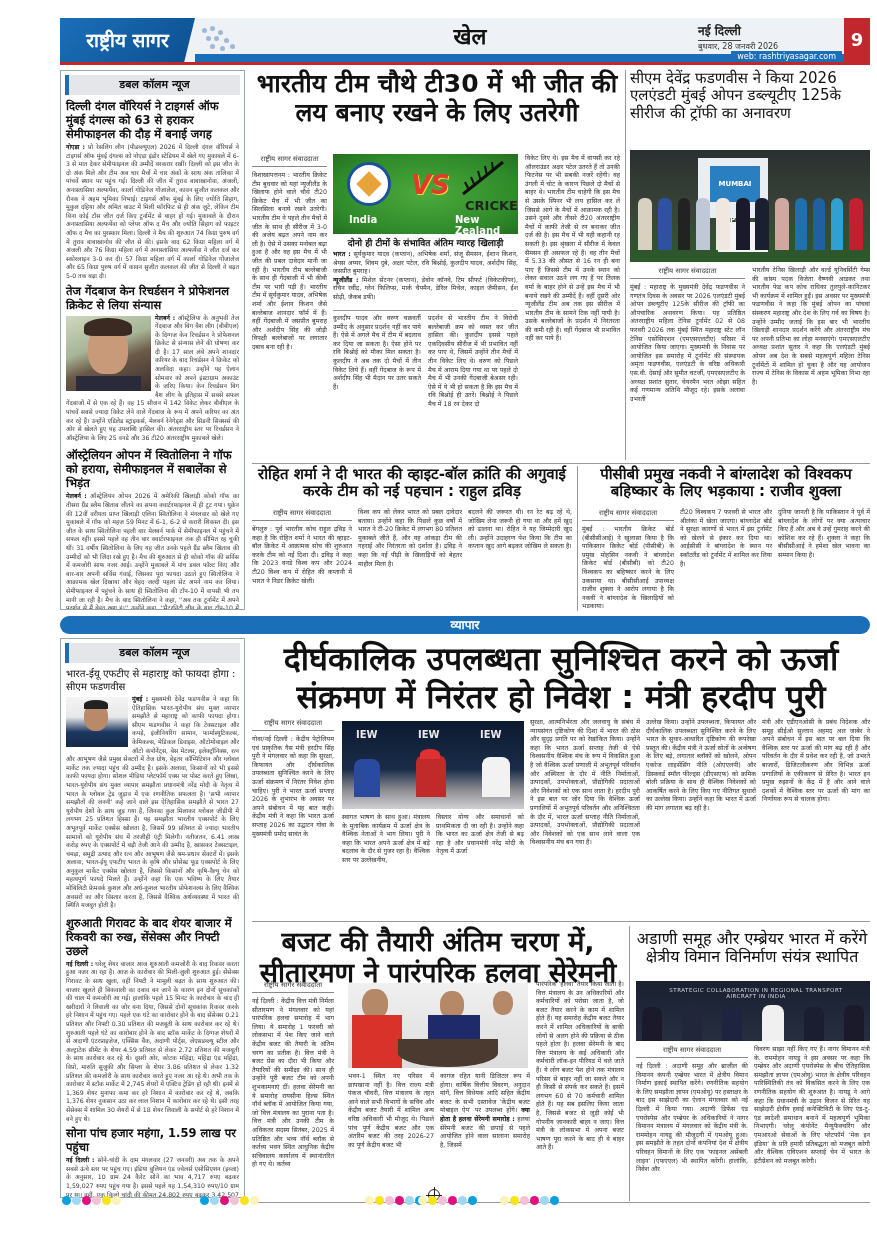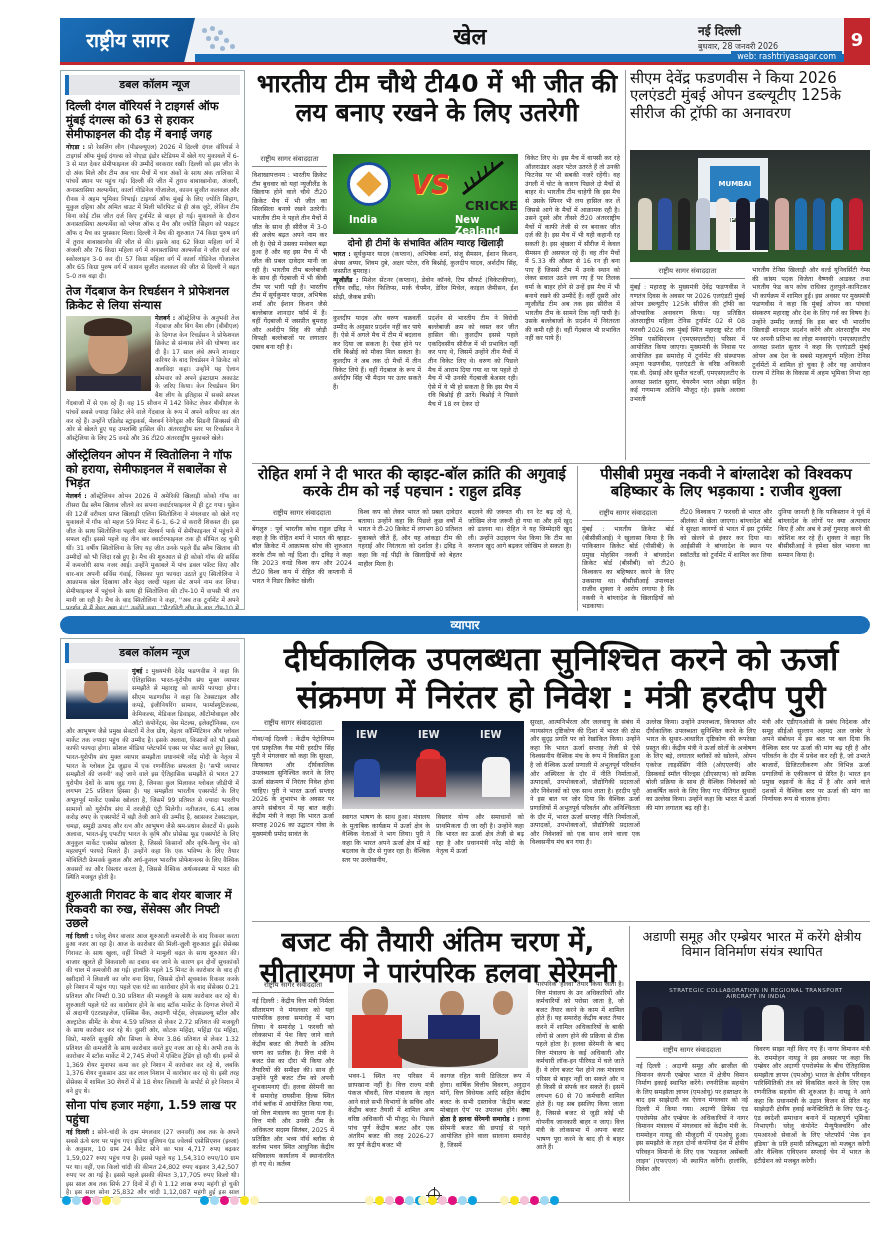--- a/index.html
+++ b/index.html
@@ -87,21 +87,21 @@
       <div style="position:absolute;left:18px;top:2px;width:48px;height:18px;border-radius:50% 50% 20% 20%;background:#3a2a22;"></div>
       <div style="position:absolute;left:10px;top:60px;width:65px;height:15px;background:#2a2a3a;"></div>
     </div>
     <div class="lbody"><b>मेलबर्न :</b> <span>ऑस्ट्रेलिया के अनुभवी तेज गेंदबाज और बिग बैश लीग (बीबीएल) के दिग्गज केन रिचर्डसन ने प्रोफेशनल क्रिकेट से संन्यास लेने की घोषणा कर दी है। 17 साल लंबे अपने शानदार करियर के बाद रिचर्डसन ने क्रिकेट को अलविदा कहा। उन्होंने यह ऐलान सोमवार को अपने इंस्टाग्राम अकाउंट के जरिए किया। केन रिचर्डसन बिग बैश लीग के इतिहास में सबसे सफल गेंदबाजों में से एक रहे हैं। वह 15 सीजन में 142 विकेट लेकर बीबीएल के पांचवें सबसे ज्यादा विकेट लेने वाले गेंदबाज के रूप में अपने करियर का अंत कर रहे हैं। उन्होंने एडिलेड स्ट्राइकर्स, मेलबर्न रेनेगेड्स और सिडनी सिक्सर्स की ओर से खेलते हुए यह उपलब्धि हासिल की। अंतरराष्ट्रीय स्तर पर रिचर्डसन ने ऑस्ट्रेलिया के लिए 25 वनडे और 36 टी20 अंतरराष्ट्रीय मुकाबले खेले।</span></div>
     <div style="clear:both"></div>
 
     <div class="lhead">ऑस्ट्रेलियन ओपन में स्वितोलिना ने गॉफ को हराया, सेमीफाइनल में सबालेंका से भिड़ंत</div>
     <div class="lbody"><b>मेलबर्न :</b> <span>ऑस्ट्रेलियन ओपन 2026 में अमेरिकी खिलाड़ी कोको गॉफ का तीसरा ग्रैंड स्लैम खिताब जीतने का सपना क्वार्टरफाइनल में ही टूट गया। यूक्रेन की 12वीं वरीयता प्राप्त खिलाड़ी एलिना स्वितोलिना ने मंगलवार को खेले गए मुकाबले में गॉफ को महज 59 मिनट में 6-1, 6-2 से करारी शिकस्त दी। इस जीत के साथ स्वितोलिना पहली बार मेलबर्न पार्क में सेमीफाइनल में पहुंचने में सफल रहीं। इससे पहले वह तीन बार क्वार्टरफाइनल तक ही सीमित रह चुकी थीं। 31 वर्षीय स्वितोलिना के लिए यह जीत उनके पहले ग्रैंड स्लैम खिताब की उम्मीदों को भी जिंदा रखे हुए है। मैच की शुरुआत से ही कोको गॉफ की सर्विस में कमजोरी साफ नजर आई। उन्होंने मुकाबले में पांच डबल फॉल्ट किए और बार-बार अपनी सर्विस गंवाई, जिसका पूरा फायदा उठाते हुए स्वितोलिना ने आक्रामक खेल दिखाया और बेहद जल्दी पहला सेट अपने नाम कर लिया। सेमीफाइनल में पहुंचने के साथ ही स्वितोलिना की टॉप-10 में वापसी भी तय मानी जा रही है। मैच के बाद स्वितोलिना ने कहा, ''अब तक टूर्नामेंट में अपने प्रदर्शन से मैं बेहद खुश हूं।'' उन्होंने कहा, ''मैटरनिटी लीव के बाद टॉप-10 में लौटना हमेशा मेरा सपना रहा है। यह मेरे लिए बहुत मायने रखता है और यही मुझे आगे बढ़ते रहने की प्रेरणा देता है। ऑस्ट्रेलिया में इस टूर्नामेंट में प्रदर्शन से मैं बेहद संतुष्ट हूं।</span></div>
   </div>
 
-  <div class="headline" style="left:192px;top:52px;width:370px;font-size:25px;text-align:center;">भारतीय टीम चौथे टी40 में भी जीत की लय बनाए रखने के लिए उतरेगी</div>
+  <div class="headline" style="left:192px;top:52px;width:370px;font-size:25px;text-align:center;">भारतीय टीम चौथे टी30 में भी जीत की लय बनाए रखने के लिए उतरेगी</div>
 
   <div class="col" style="left:192px;top:136px;width:75px;height:310px;">
     <div class="byline">राष्ट्रीय सागर संवाददाता</div>
     <div class="txt">विशाखापत्तनम : भारतीय क्रिकेट टीम बुधवार को यहां न्यूजीलैंड के खिलाफ होने वाले चौथे टी20 क्रिकेट मैच में भी जीत का सिलसिला बनाये रखने उतरेगी। भारतीय टीम ने पहले तीन मैचों में जीत के साथ ही सीरीज में 3-0 की अजेय बढ़त अपने नाम कर ली है। ऐसे में उसका मनोबल बढ़ा हुआ है और वह इस मैच में भी जीत की प्रबल दावेदार मानी जा रही है। भारतीय टीम बल्लेबाजी के साथ ही गेंदबाजी में भी कीवी टीम पर भारी पड़ी है। भारतीय टीम में सूर्यकुमार यादव, अभिषेक शर्मा और ईशान किशन जैसे बल्लेबाज शानदार फॉर्म में हैं। वहीं गेंदबाजी में जसप्रीत बुमराह और अर्शदीप सिंह की जोड़ी विपक्षी बल्लेबाजों पर लगातार दबाव बना रही है।</div>
   </div>
 
   <div class="photo" style="left:273px;top:136px;width:185px;height:80px;background:radial-gradient(ellipse at center,#4caa3c 0%,#2f8a2a 70%,#256e22 100%);">
     <div style="position:absolute;left:14px;top:8px;width:44px;height:44px;border-radius:50%;background:#fff;border:3px solid #1b4fa0;">
       <div style="position:absolute;left:10px;top:10px;width:18px;height:18px;background:#e8a33a;transform:rotate(45deg);"></div>
     </div>
@@ -170,20 +170,21 @@
     <div class="txt">मुंबई : भारतीय क्रिकेट बोर्ड (बीसीसीआई) ने खुलासा किया है कि पाकिस्तान क्रिकेट बोर्ड (पीसीबी) के प्रमुख मोहसिन नकवी ने बांग्लादेश क्रिकेट बोर्ड (बीसीबी) को टी20 विश्वकप का बहिष्कार करने के लिए उकसाया था। बीसीसीआई उपाध्यक्ष राजीव शुक्ला ने आरोप लगाया है कि नकवी ने बांग्लादेश के खिलाड़ियों को भड़काया।</div>
   </div>
   <div class="col txt" style="left:620px;top:490px;width:92px;height:100px;">टी20 विश्वकप 7 फरवरी से भारत और श्रीलंका में खेला जाएगा। बांग्लादेश बोर्ड ने सुरक्षा कारणों से भारत में इस टूर्नामेंट को खेलने से इंकार कर दिया था। आईसीसी ने बांग्लादेश के स्थान पर स्कॉटलैंड को टूर्नामेंट में शामिल कर लिया है।</div>
   <div class="col txt" style="left:718px;top:490px;width:92px;height:100px;">दुनिया जानती है कि पाकिस्तान ने पूर्व में बांग्लादेश के लोगों पर क्या अत्याचार किए हैं और अब वे उन्हें गुमराह करने की कोशिश कर रहे हैं। शुक्ला ने कहा कि बीसीसीआई ने हमेशा खेल भावना का सम्मान किया है।</div>
 
   <div class="section-bar" style="top:598px;border-radius:9px;">व्यापार</div>
 
   <div class="leftcol" style="top:620px;height:560px;overflow:hidden;">
     <div class="dc-header">डबल कॉलम न्यूज</div>
 
+    <div class="lhead" style="font-weight:normal;font-size:10px;line-height:13px;">भारत-ईयू एफटीए से महाराष्ट्र को फायदा होगा : सीएम फडणवीस</div>
     <div style="float:left;width:62px;height:50px;margin:2px 4px 2px 5px;background:linear-gradient(180deg,#f4f4f4 0%,#e8e8e8 40%,#1c3860 70%,#142a4a 100%);position:relative;">
       <div style="position:absolute;left:18px;top:6px;width:24px;height:28px;border-radius:45%;background:#b98a6a;"></div>
       <div style="position:absolute;left:18px;top:3px;width:24px;height:9px;border-radius:50% 50% 0 0;background:#222;"></div>
     </div>
     <div class="lbody"><b>मुंबई :</b> <span>मुख्यमंत्री देवेंद्र फडणवीस ने कहा कि ऐतिहासिक भारत-यूरोपीय संघ मुक्त व्यापार समझौते से महाराष्ट्र को काफी फायदा होगा। सीएम फडणवीस ने कहा कि टेक्सटाइल और कपड़े, इंजीनियरिंग सामान, फार्मास्यूटिकल्स, केमिकल्स, मेडिकल डिवाइस, ऑटोमोबाइल और ऑटो कंपोनेंट्स, बेस मेटल्स, इलेक्ट्रॉनिक्स, रत्न और आभूषण जैसे प्रमुख सेक्टरों में तेज ग्रोथ, बेहतर कॉम्पिटिशन और ग्लोबल मार्केट तक ज्यादा पहुंच की उम्मीद है। इसके अलावा, किसानों को भी इससे काफी फायदा होगा। सोशल मीडिया प्लेटफॉर्म एक्स पर पोस्ट करते हुए लिखा, भारत-यूरोपीय संघ मुक्त व्यापार समझौता प्रधानमंत्री नरेंद्र मोदी के नेतृत्व में भारत के ग्लोबल ट्रेड जुड़ाव में एक रणनीतिक सफलता है। 'सभी व्यापार समझौतों की जननी' कहे जाने वाले इस ऐतिहासिक समझौते से भारत 27 यूरोपीय देशों के साथ जुड़ गया है, जिनका कुल मिलाकर ग्लोबल जीडीपी में लगभग 25 प्रतिशत हिस्सा है। यह समझौता भारतीय एक्सपोर्ट के लिए अभूतपूर्व मार्केट एक्सेस खोलता है, जिसमें 99 प्रतिशत से ज्यादा भारतीय सामानों को यूरोपीय संघ में तरजीही एंट्री मिलेगी। नतीजतन, 6.41 लाख करोड़ रुपए के एक्सपोर्ट में बड़ी तेजी आने की उम्मीद है, खासकर टेक्सटाइल, चमड़ा, समुद्री उत्पाद और रत्न और आभूषण जैसे श्रम-प्रधान सेक्टरों में। इसके अलावा, भारत-ईयू एफटीए भारत के कृषि और प्रोसेस्ड फूड एक्सपोर्ट के लिए अनुकूल मार्केट एक्सेस खोलता है, जिससे किसानों और कृषि-वैल्यू चेन को महत्वपूर्ण फायदे मिलते हैं। उन्होंने कहा कि एक भविष्य के लिए तैयार मोबिलिटी फ्रेमवर्क कुशल और अर्ध-कुशल भारतीय प्रोफेशनल्स के लिए वैश्विक अवसरों का और विस्तार करता है, जिससे वैश्विक अर्थव्यवस्था में भारत की स्थिति मजबूत होती है।</span></div>
     <div style="clear:both"></div>
 
     <div class="lhead">शुरुआती गिरावट के बाद शेयर बाजार में रिकवरी का रुख, सेंसेक्स और निफ्टी उछले</div>
     <div class="lbody"><b>नई दिल्ली :</b> <span>घरेलू शेयर बाजार आज शुरुआती कमजोरी के बाद रिकवर करता हुआ नजर आ रहा है। आज के कारोबार की मिली-जुली शुरुआत हुई। सेंसेक्स गिरावट के साथ खुला, वहीं निफ्टी ने मामूली बढ़त के साथ शुरुआत की। बाजार खुलते ही बिकवाली का दबाव बन जाने के कारण इन दोनों सूचकांकों की चाल में कमजोरी आ गई। हालांकि पहले 15 मिनट के कारोबार के बाद ही खरीदारों ने लिवाली का जोर बना दिया, जिससे दोनों सूचकांक रिकवर करके हरे निशान में पहुंच गए। पहले एक घंटे का कारोबार होने के बाद सेंसेक्स 0.21 प्रतिशत और निफ्टी 0.30 प्रतिशत की मजबूती के साथ कारोबार कर रहे थे। शुरुआती पहले घंटे का कारोबार होने के बाद स्टॉक मार्केट के दिग्गज शेयरों में से अदाणी एंटरप्राइजेज, एक्सिस बैंक, अदाणी पोर्ट्स, जेएसडब्ल्यू स्टील और अल्ट्राटेक सीमेंट के शेयर 4.59 प्रतिशत से लेकर 2.72 प्रतिशत की मजबूती के साथ कारोबार कर रहे थे। दूसरी ओर, कोटक महिंद्रा, महिंद्रा एंड महिंद्रा, विप्रो, मारुति सुजुकी और सिप्ला के शेयर 3.86 प्रतिशत से लेकर 1.32 प्रतिशत की कमजोरी के साथ कारोबार करते हुए नजर आ रहे थे। अभी तक के कारोबार में स्टॉक मार्केट में 2,745 शेयरों में एक्टिव ट्रेडिंग हो रही थी। इनमें से 1,369 शेयर मुनाफा कमा कर हरे निशान में कारोबार कर रहे थे, जबकि 1,376 शेयर नुकसान उठा कर लाल निशान में कारोबार कर रहे थे। इसी तरह सेंसेक्स में शामिल 30 शेयरों में से 18 शेयर लिवाली के सपोर्ट से हरे निशान में बने हुए थे।</span></div>
 
@@ -230,21 +231,21 @@
   <div class="col txt" style="left:288px;top:1054px;width:86px;height:130px;">भवन-1 स्थित नए परिसर में छापखाना नहीं है। वित्त राज्य मंत्री पंकज चौधरी, वित्त मंत्रालय के तहत आने वाले सभी विभागों के सचिव और केंद्रीय बजट तैयारी में शामिल अन्य वरिष्ठ अधिकारी भी मौजूद थे। पिछले पांच पूर्ण केंद्रीय बजट और एक अंतरिम बजट की तरह 2026-27 का पूर्ण केंद्रीय बजट भी</div>
   <div class="col txt" style="left:380px;top:1054px;width:90px;height:130px;">
     <span>कागज रहित यानी डिजिटल रूप में होगा। वार्षिक वित्तीय विवरण, अनुदान मांगें, वित्त विधेयक आदि सहित केंद्रीय बजट के सभी दस्तावेज 'केंद्रीय बजट मोबाइल ऐप' पर उपलब्ध होंगे।</span>
     <b>क्या होता है हलवा सेरेमनी समारोह :</b>
     <span>हलवा सेरेमनी बजट की छपाई से पहले आयोजित होने वाला सालाना समारोह है, जिसमें</span>
   </div>
   <div class="col txt" style="left:476px;top:962px;width:88px;height:222px;">पारंपरिक 'हलवा' तैयार किया जाता है। वित्त मंत्रालय के उन अधिकारियों और कर्मचारियों को परोसा जाता है, जो बजट तैयार करने के काम में शामिल होते हैं। यह समारोह केंद्रीय बजट तैयार करने में शामिल अधिकारियों के बाकी लोगों से अलग होने की प्रक्रिया से ठीक पहले होता है। हलवा सेरेमनी के बाद वित्त मंत्रालय के कई अधिकारी और कर्मचारी लॉक-इन पीरियड में चले जाते हैं। ये लोग बजट पेश होने तक मंत्रालय परिसर से बाहर नहीं जा सकते और न ही किसी से संपर्क कर सकते हैं। इसमें लगभग 60 से 70 कर्मचारी शामिल होते हैं। यह सब इसलिए किया जाता है, जिससे बजट से जुड़ी कोई भी गोपनीय जानकारी बाहर न जाए। वित्त मंत्री के लोकसभा में अपना बजट भाषण पूरा करने के बाद ही वे बाहर आते हैं।</div>
 
   <div class="vsep" style="left:569px;top:908px;height:275px;"></div>
 
-  <div class="headline" style="left:574px;top:912px;width:236px;font-size:13px;font-weight:normal;text-align:center;">अडाणी समूह और एम्ब्रेयर भारत में करेंगे क्षेत्रीय विमान विनिर्माण संयंत्र स्थापित</div>
+  <div class="headline" style="left:574px;top:912px;width:236px;font-size:16px;font-weight:normal;text-align:center;">अडाणी समूह और एम्ब्रेयर भारत में करेंगे क्षेत्रीय विमान विनिर्माण संयंत्र स्थापित</div>
   <div class="photo" style="left:576px;top:963px;width:234px;height:60px;background:linear-gradient(180deg,#1a2030 0%,#262e40 100%);">
     <div style="position:absolute;left:30px;top:6px;width:180px;font-size:5.5px;color:#d8d8e0;text-align:center;letter-spacing:0.5px;">STRATEGIC COLLABORATION IN REGIONAL TRANSPORT AIRCRAFT IN INDIA</div>
     <div style="position:absolute;left:6px;top:22px;width:222px;height:38px;display:flex;justify-content:space-between;align-items:flex-end;">
       <span style="width:20px;height:34px;background:#1a1a2a;border-radius:8px 8px 0 0"></span>
       <span style="width:20px;height:36px;background:#22263a;border-radius:8px 8px 0 0"></span>
       <span style="width:20px;height:34px;background:#1e2440;border-radius:8px 8px 0 0"></span>
       <span style="width:22px;height:36px;background:#f0f0f0;border-radius:8px 8px 0 0"></span>
       <span style="width:20px;height:34px;background:#1a1e30;border-radius:8px 8px 0 0"></span>
       <span style="width:20px;height:36px;background:#1a1a28;border-radius:8px 8px 0 0"></span>
     </div>

